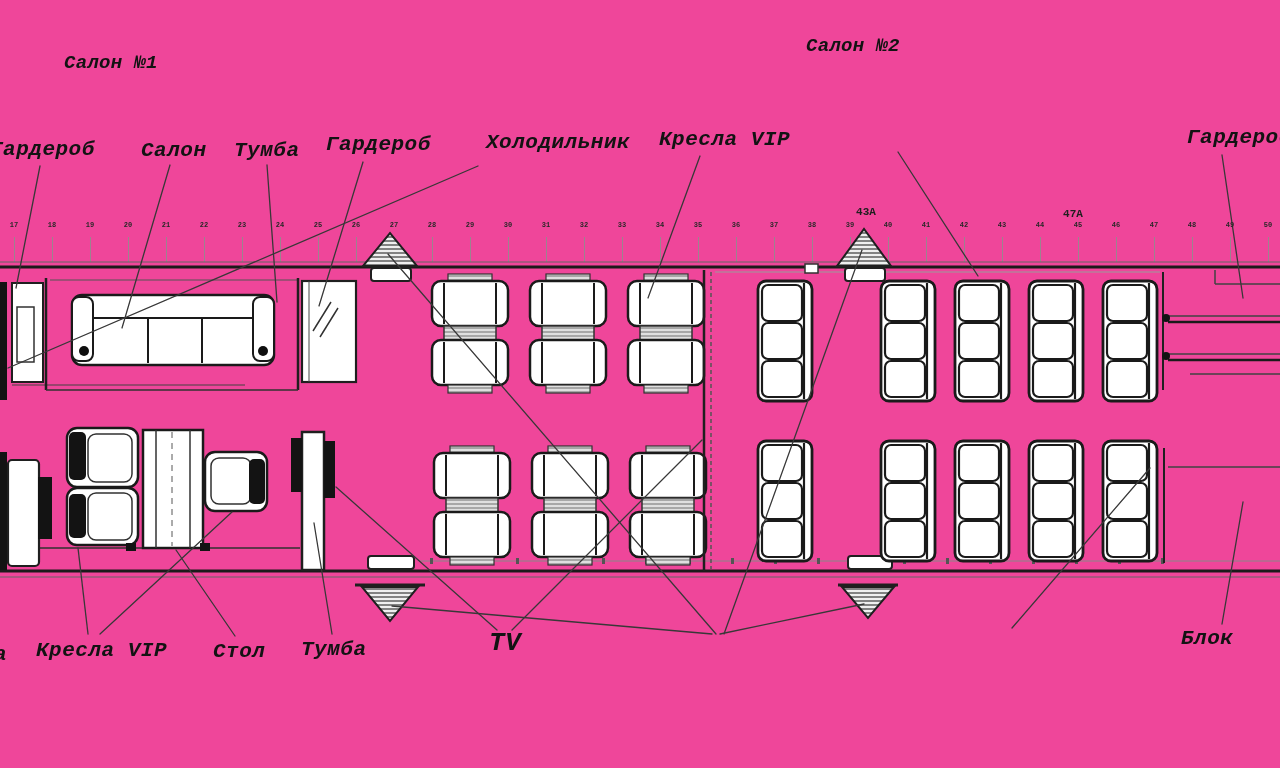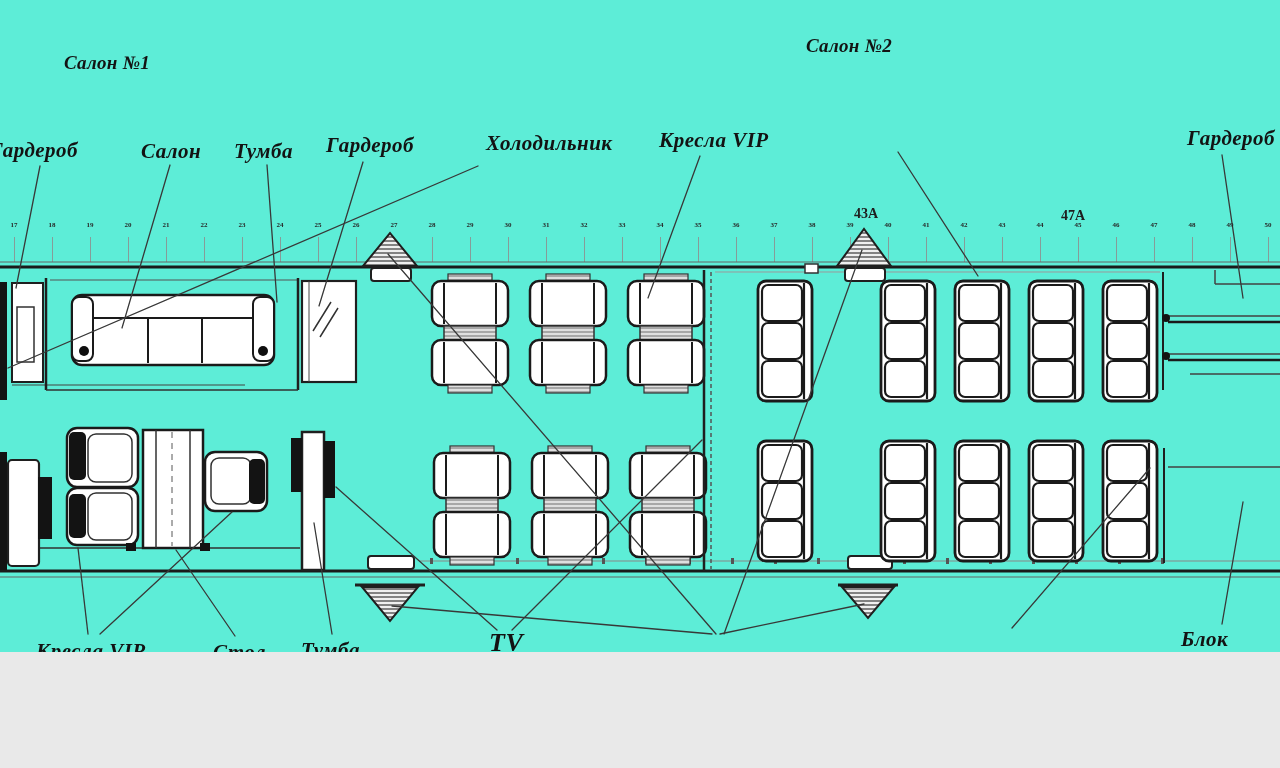--- a/index.html
+++ b/index.html
@@ -1,19 +1,19 @@
 <!DOCTYPE html>
 <html><head>
 <meta charset="utf-8">
 <style>
   html,body{margin:0;padding:0;background:#e9e9e9;}
   #canvas{
-    position:relative;width:1280px;height:652px;overflow:hidden;
-    background:#5eead4;
-    font-family:Liberation Serif, serif;
+    position:relative;width:1280px;height:768px;overflow:hidden;
+    background:#ec4899;
+    font-family:Liberation Mono, monospace;
     filter:blur(0.35px) contrast(1.03);
   }
   #drawing{position:absolute;left:0;top:0;z-index:1;}
   #labels{position:absolute;left:0;top:0;width:100%;height:100%;z-index:2;}
   .lbl{
     position:absolute;white-space:nowrap;
     font-style:italic;font-weight:700;font-size:21px;color:#161616;
     letter-spacing:0.5px;
   }
   .title{font-size:19px;letter-spacing:0.3px;}
@@ -21,21 +21,21 @@
   #frame-ticks{
     position:absolute;left:14px;top:237px;width:1256px;height:25px;z-index:1;
     background:repeating-linear-gradient(90deg,#8d8d8d 0 1px,transparent 1px 38px);
     opacity:.85;
   }
   .fnum{
     position:absolute;top:221px;transform:translateX(-50%);
     font-size:7px;font-weight:700;color:#2a2a2a;z-index:2;
   }
   .fspecial{
-    position:absolute;font-size:14px;font-weight:700;color:#222;z-index:2;
+    position:absolute;font-size:11px;font-weight:700;color:#222;z-index:2;
     transform:translateX(-50%);
   }
 </style>
 </head>
 <body>
 
 <div id="canvas">
 
   <div id="frame-ticks"></div>
 

